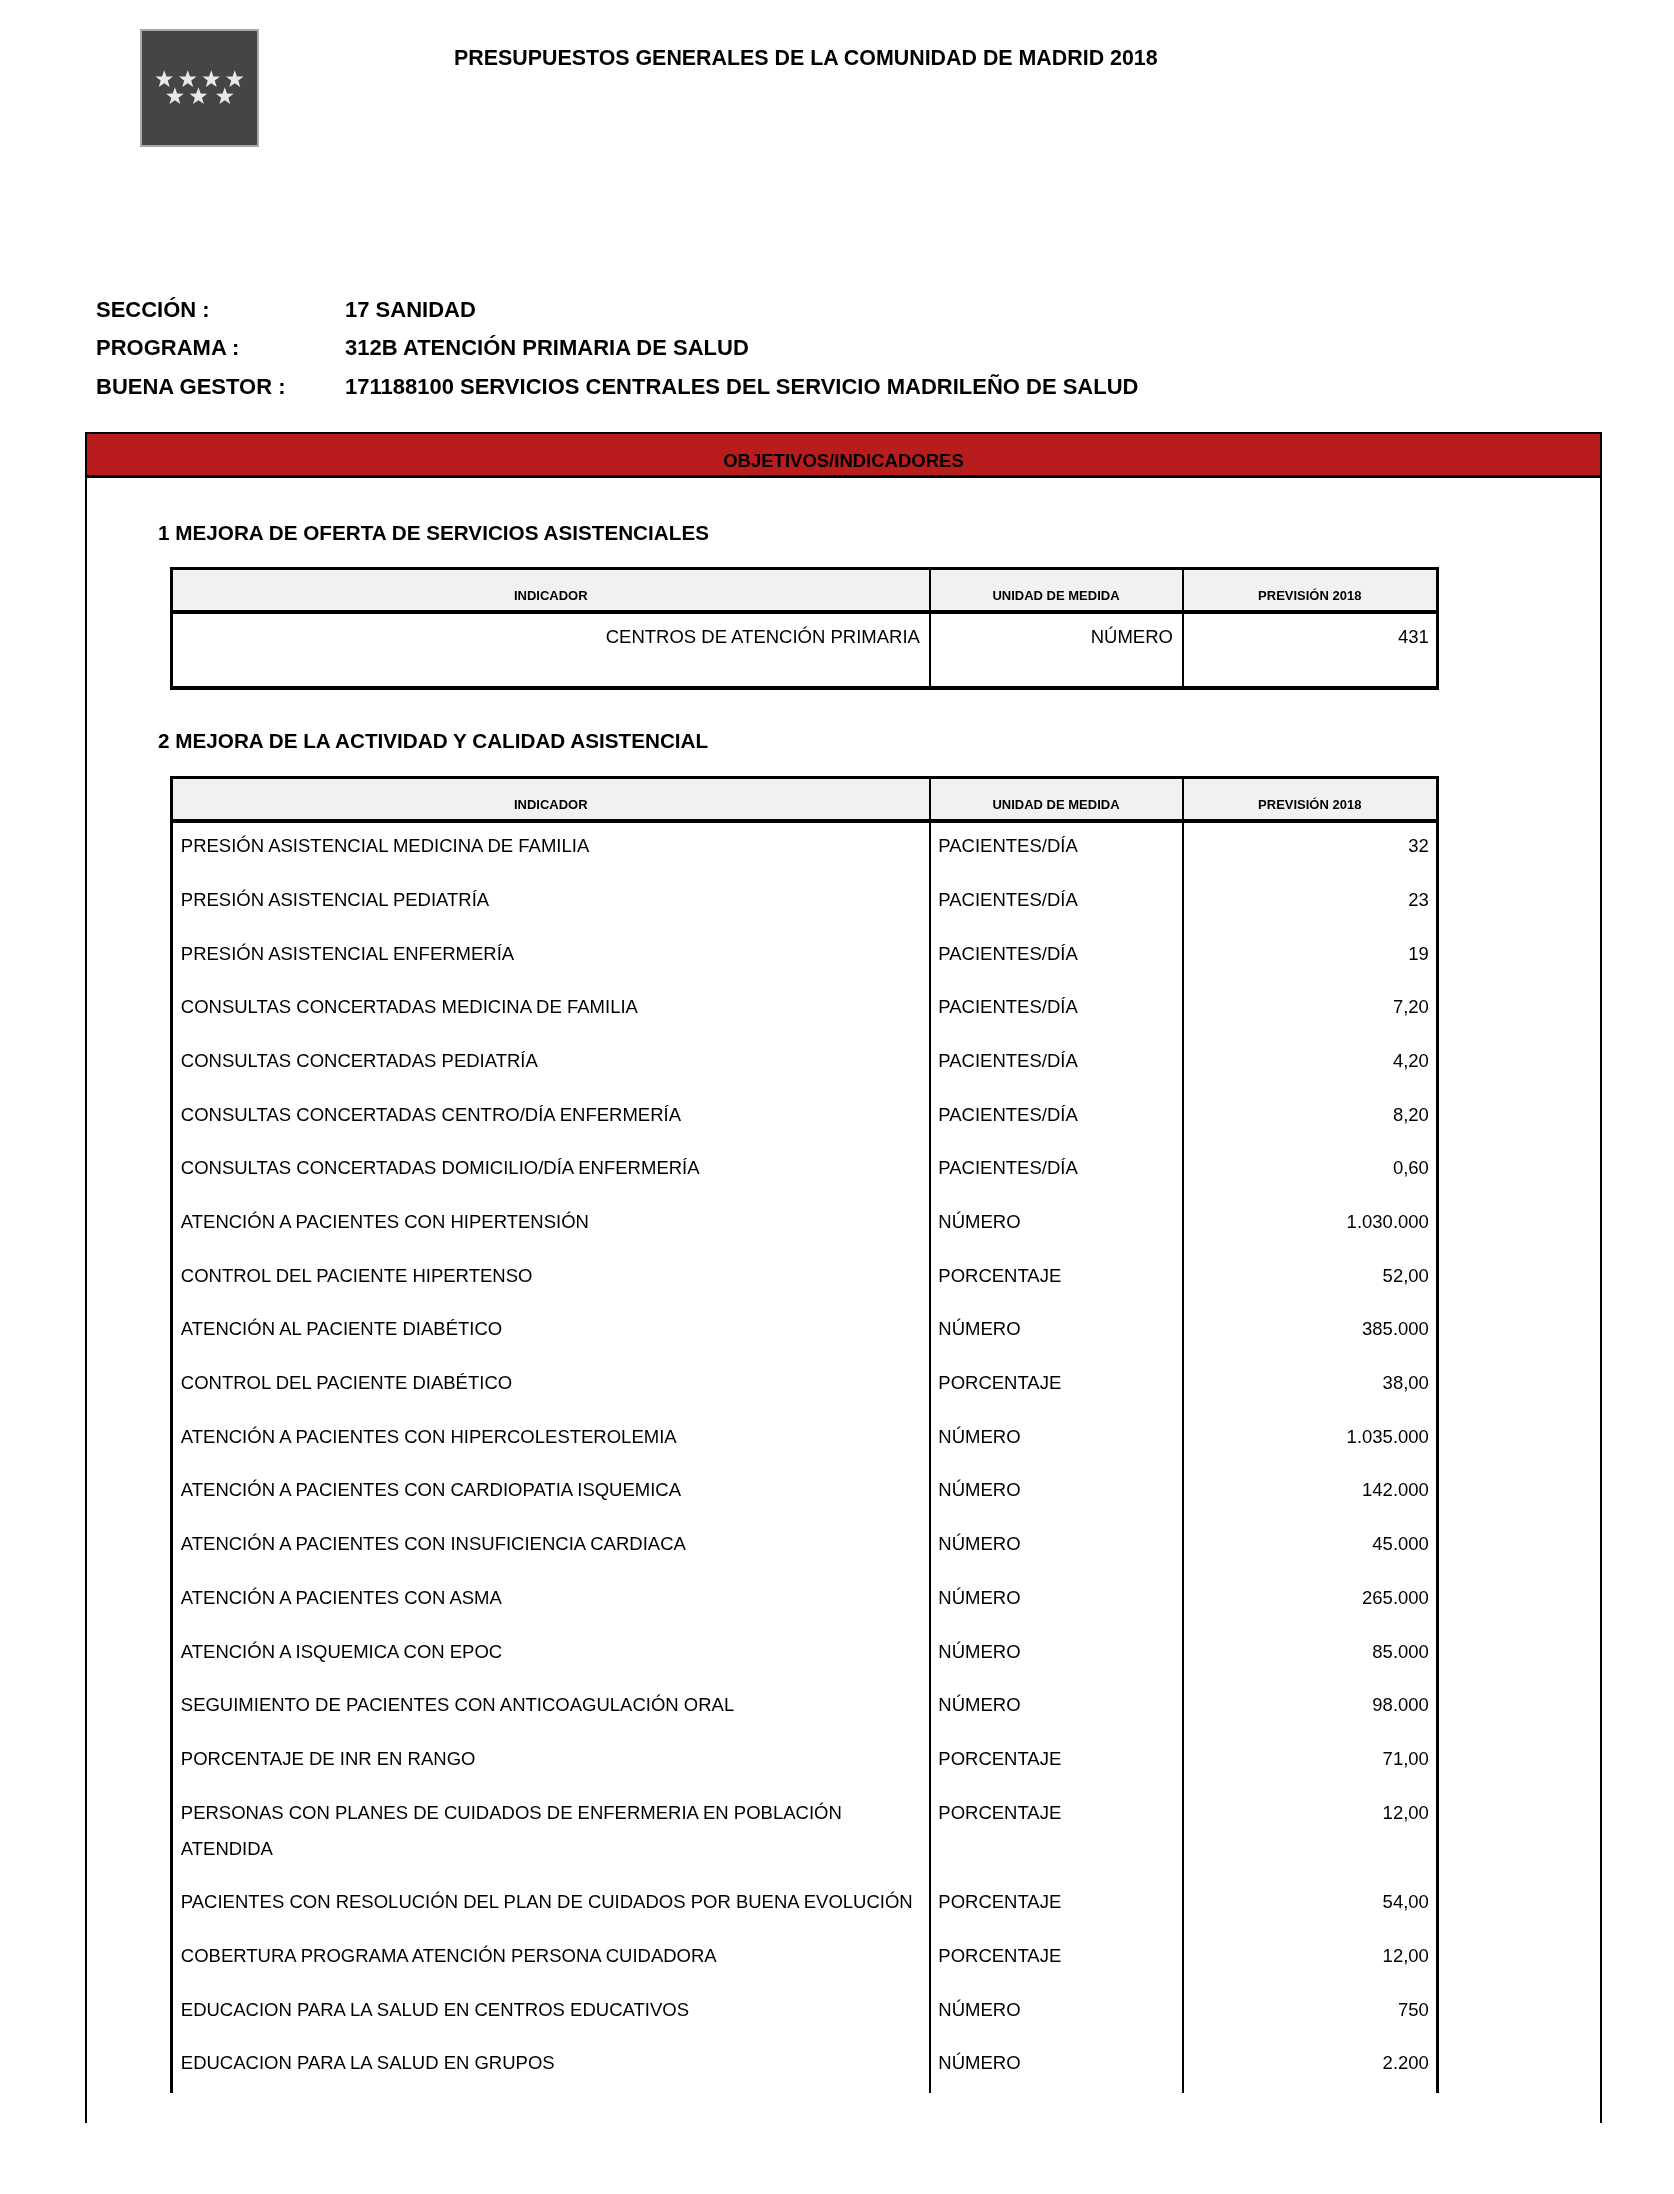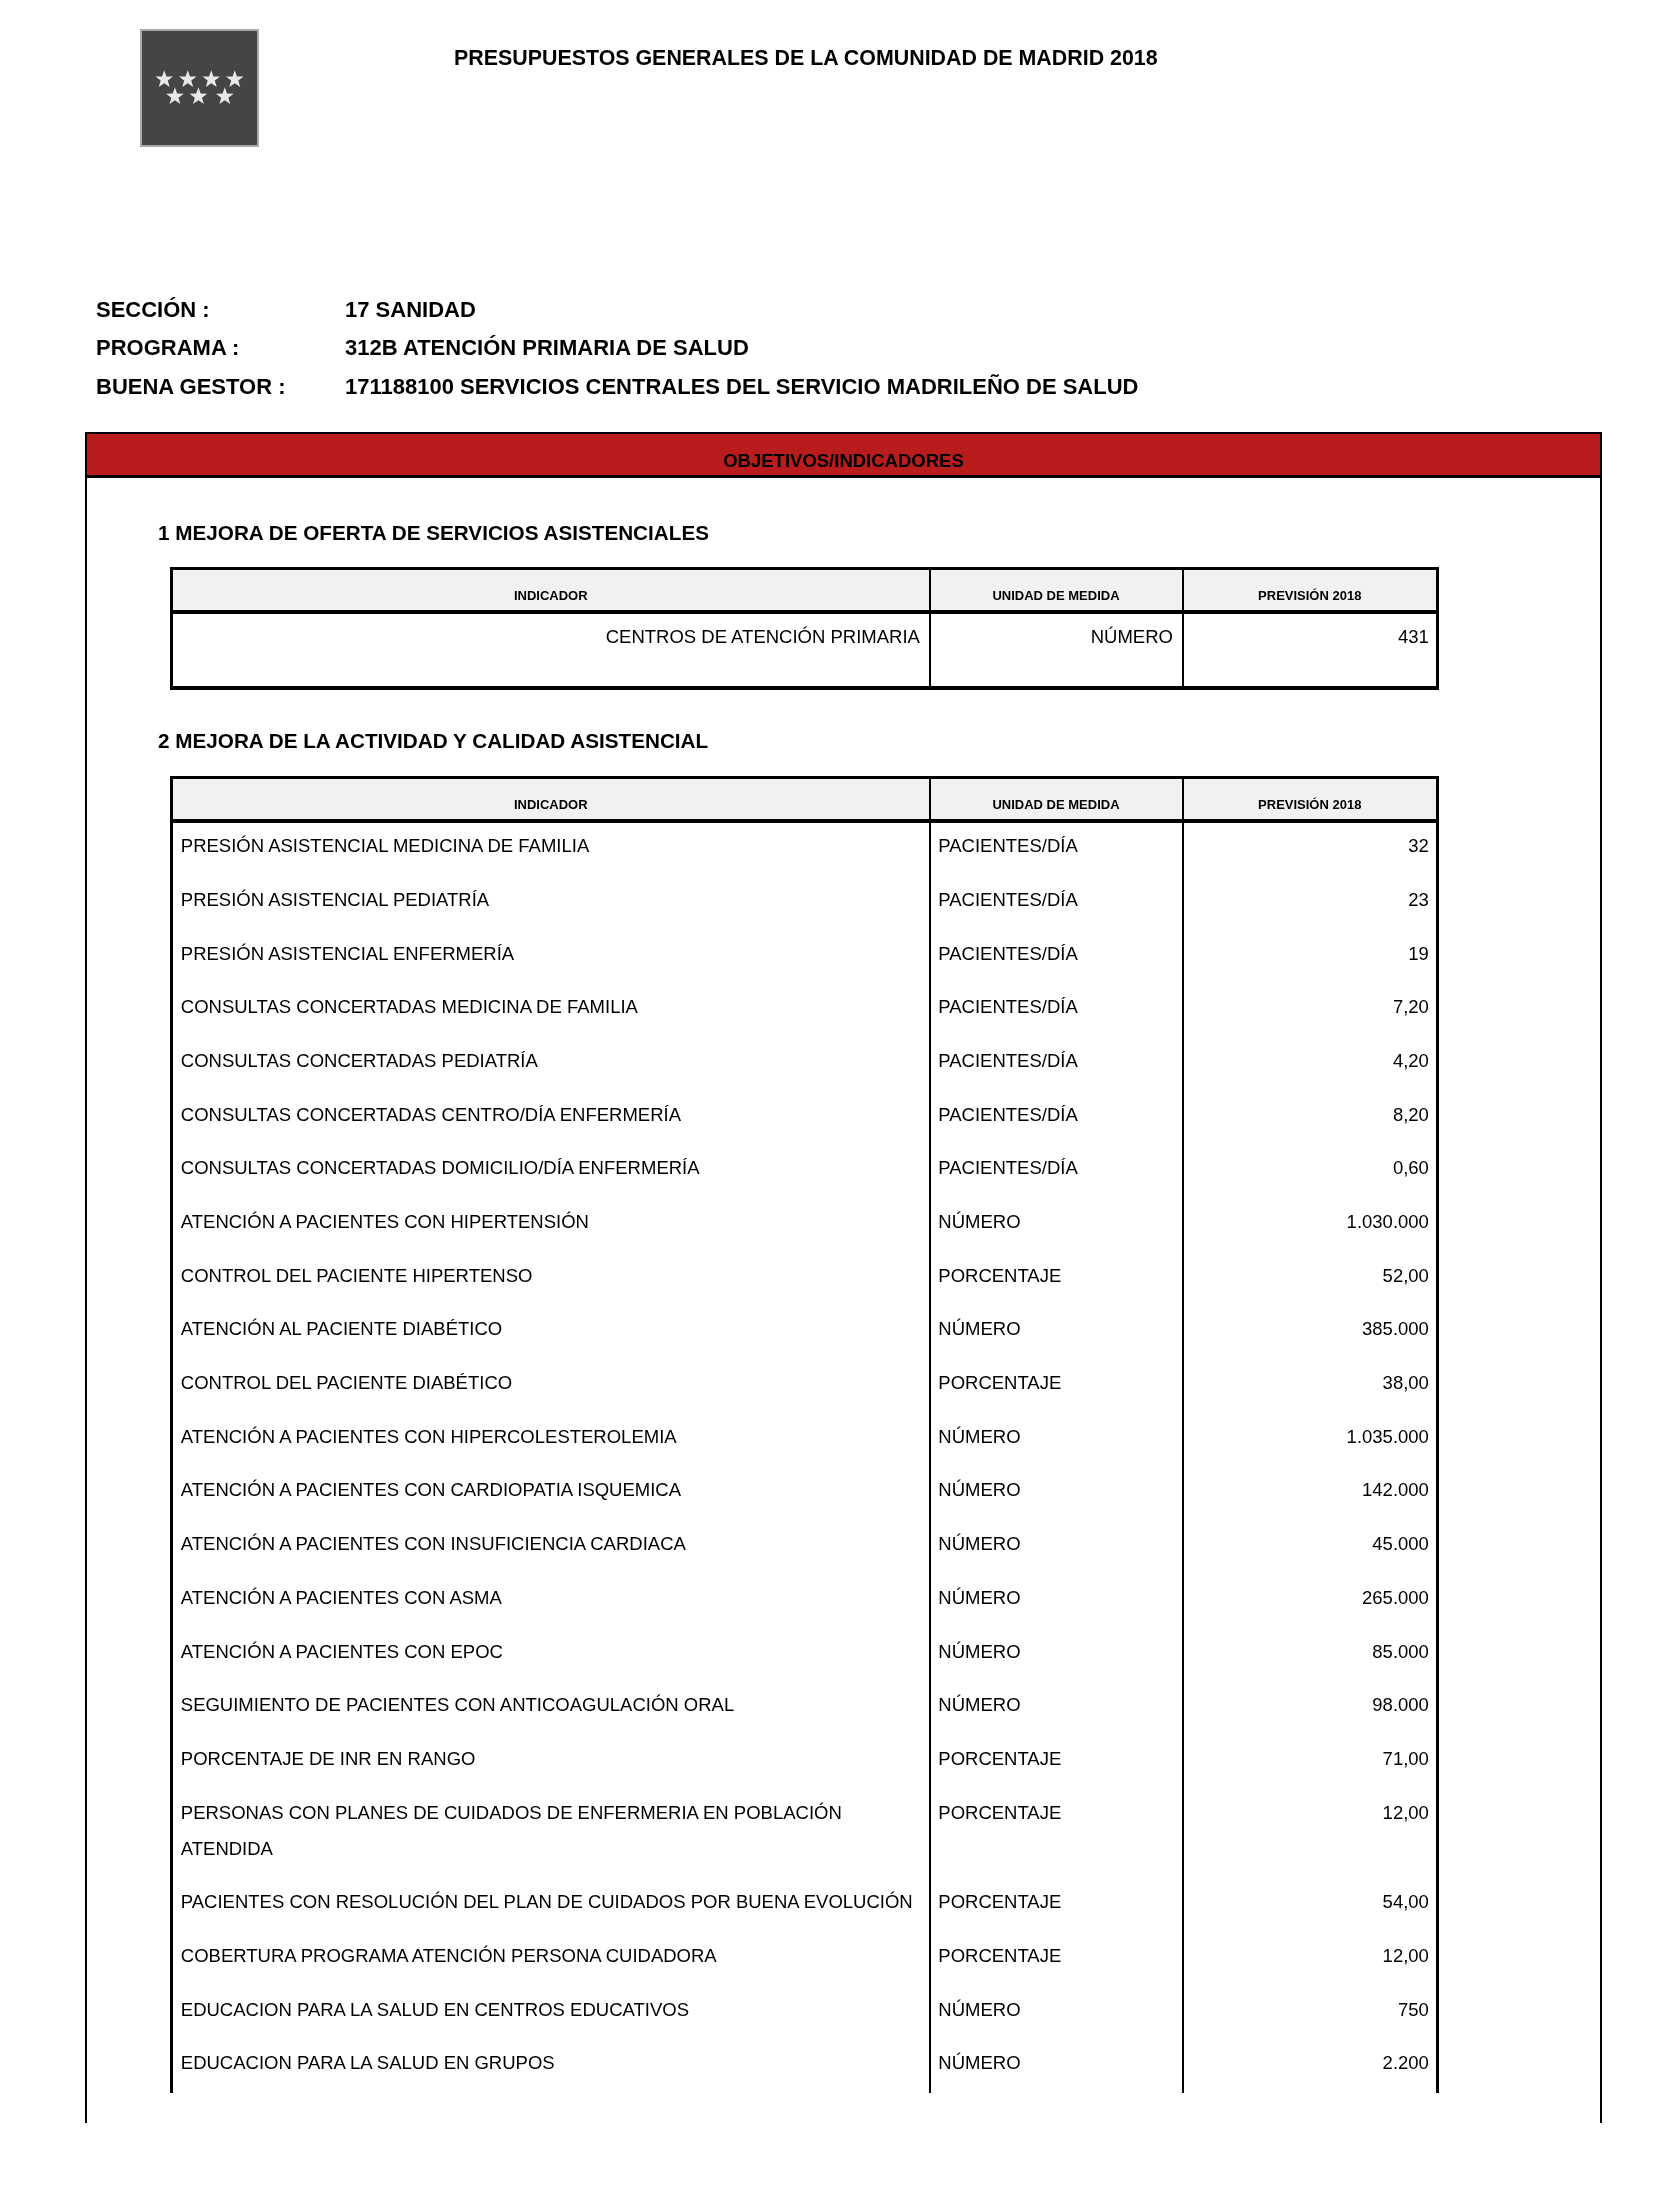--- a/index.html
+++ b/index.html
@@ -177,21 +177,21 @@
         <td>ATENCIÓN A PACIENTES CON INSUFICIENCIA CARDIACA</td>
         <td>NÚMERO</td>
         <td>45.000</td>
       </tr>
       <tr>
         <td>ATENCIÓN A PACIENTES CON ASMA</td>
         <td>NÚMERO</td>
         <td>265.000</td>
       </tr>
       <tr>
-        <td>ATENCIÓN A PACIENTES CON EPOC</td>
+        <td>ATENCIÓN A ISQUEMICA CON EPOC</td>
         <td>NÚMERO</td>
         <td>85.000</td>
       </tr>
       <tr>
         <td>SEGUIMIENTO DE PACIENTES CON ANTICOAGULACIÓN ORAL</td>
         <td>NÚMERO</td>
         <td>98.000</td>
       </tr>
       <tr>
         <td>PORCENTAJE DE INR EN RANGO</td>

